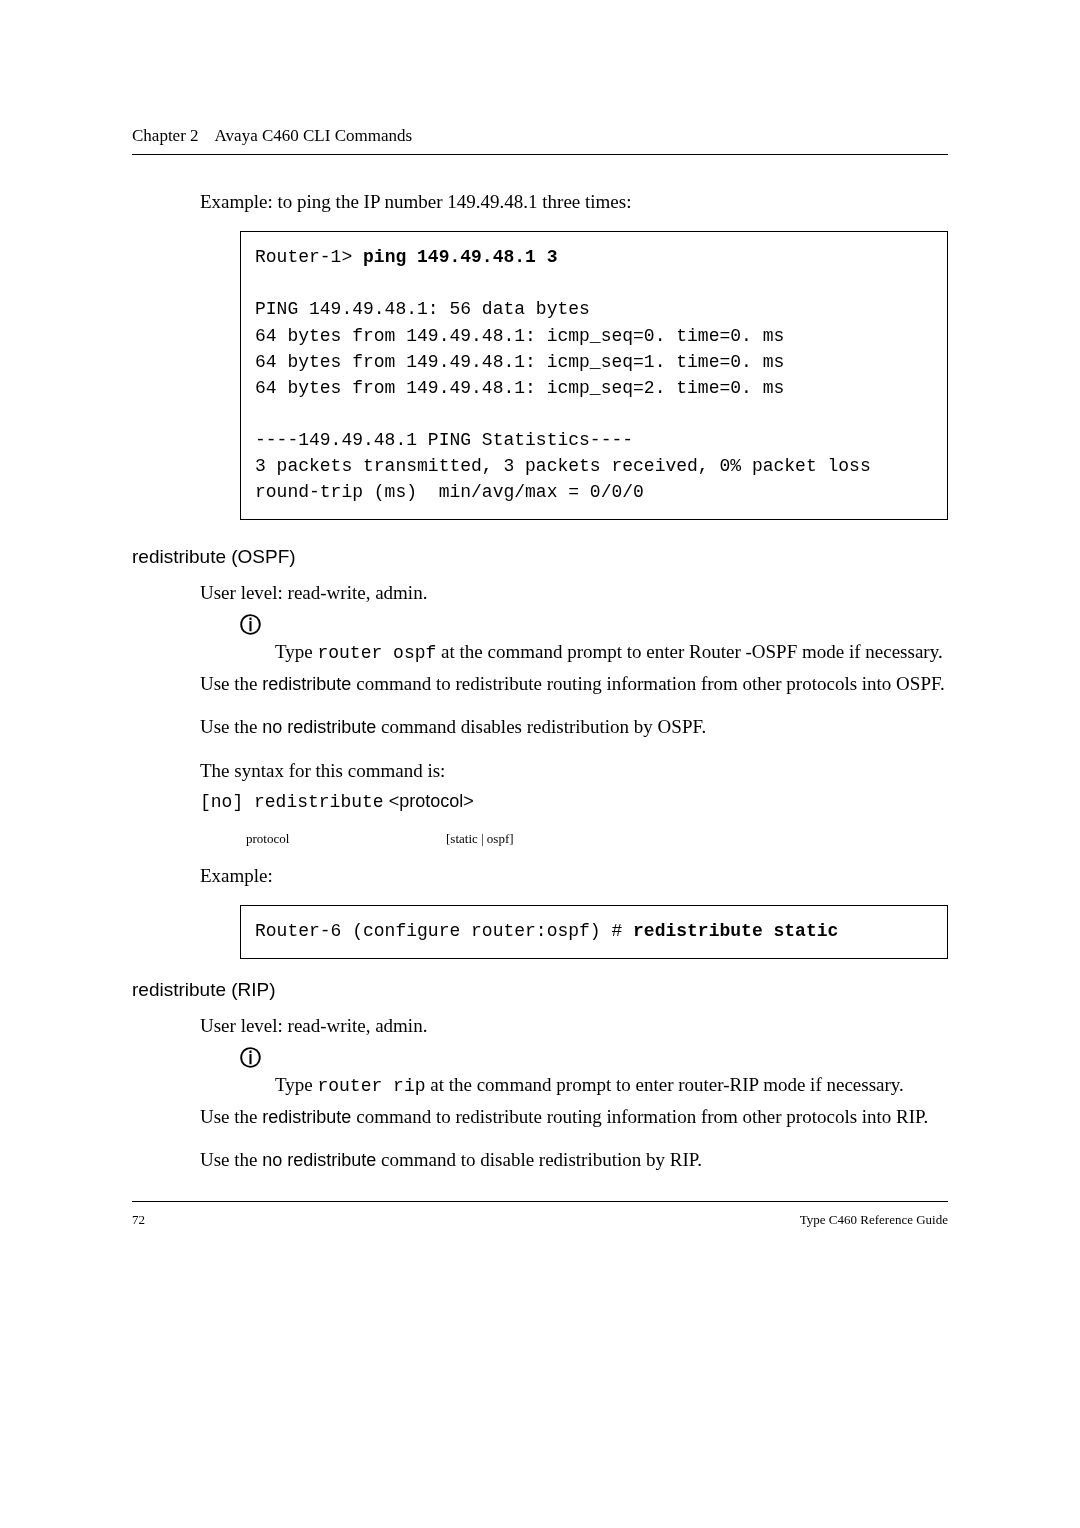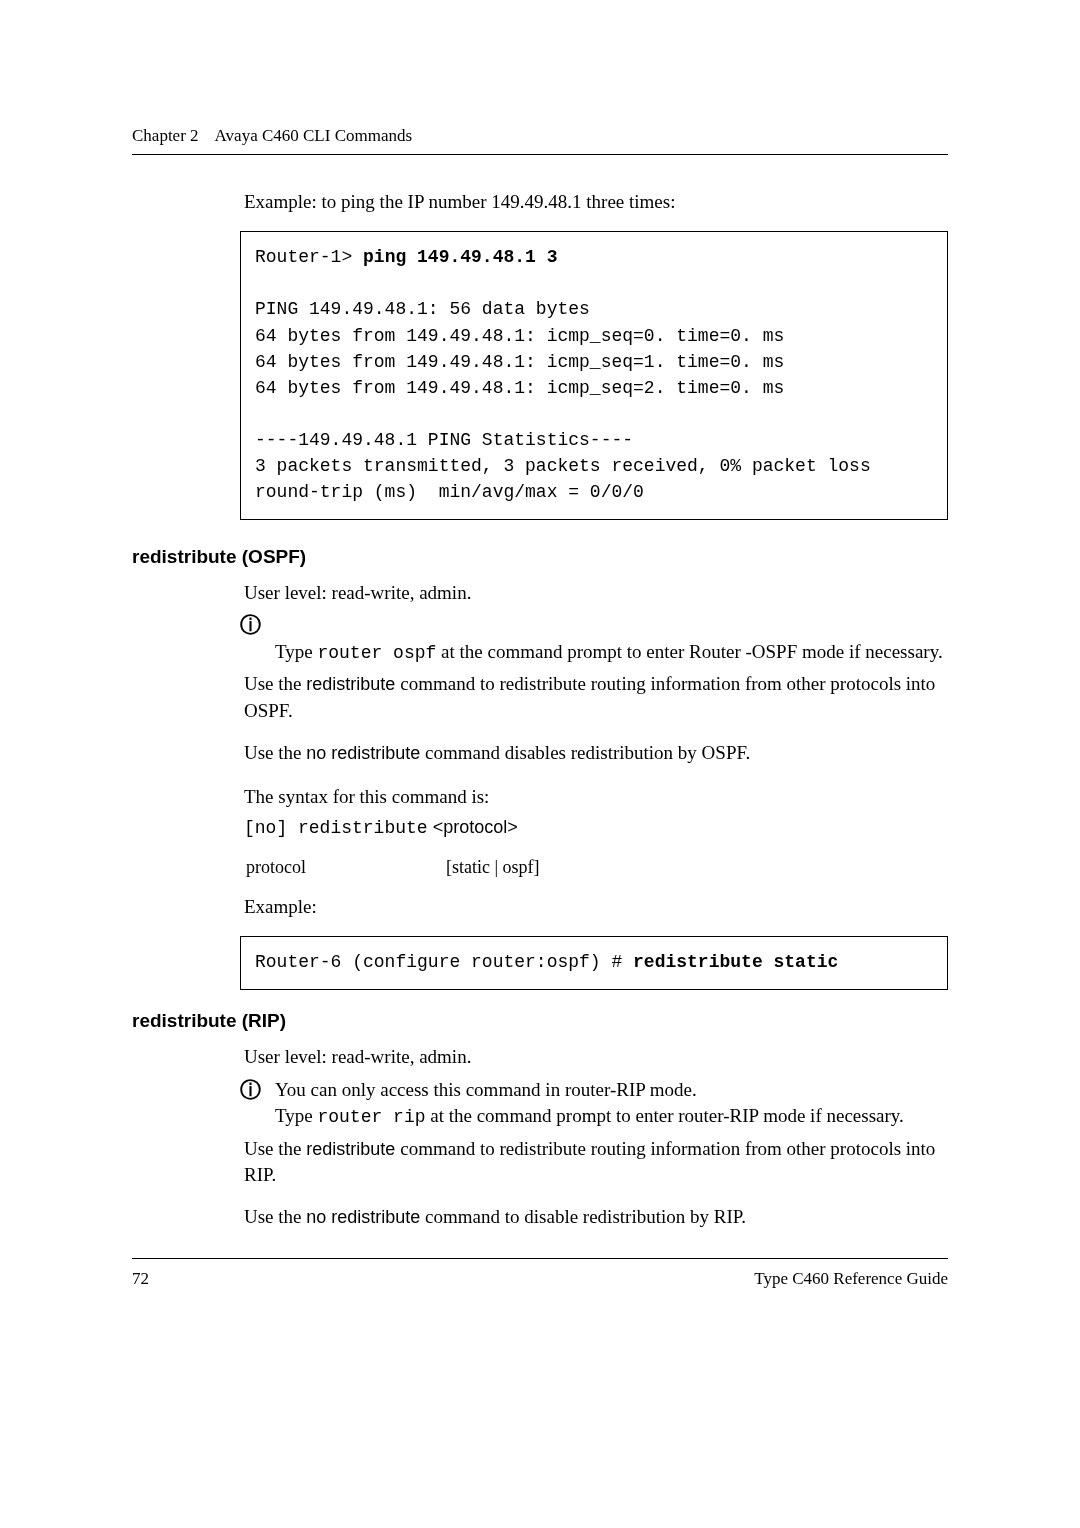--- a/index.html
+++ b/index.html
@@ -1,32 +1,32 @@
 <!DOCTYPE html>
 <html><head>
 <meta charset="utf-8">
 <style>
 body{margin:0;background:#fff;font-family:"Palatino Linotype","Book Antiqua",Palatino,serif;color:#000;width:1080px;height:1528px;position:relative;box-sizing:border-box;padding:126px 132px 60px 132px}
 .header-row{display:flex;gap:16px;font-size:17px;margin-bottom:8px}
 .hr-line{border:none;border-top:1.4px solid #000;margin:0 0 34px 0}
 .hr-line-bottom{border:none;border-top:1.4px solid #000;margin:28px 0 10px 0}
 .para{font-size:19px;line-height:1.38;margin:0 0 16px 0}
-.indent{margin-left:112px}
+.indent{margin-left:68px}
 .codebox{border:1px solid #000;margin:6px 0 26px 108px;padding:12px 0 14px 14px;font-family:"Courier New",Courier,monospace;font-size:18px;line-height:1.45;white-space:pre}
 .codebox .bold{font-weight:bold}
-.section-title{font-family:Arial,Helvetica,sans-serif;font-weight:bold;font-size:19px;margin:10px 0 12px 0}
+.section-title{font-family:Arial,Helvetica,sans-serif;font-weight:normal;font-size:19px;margin:10px 0 12px 0}
 .italic{}
 .mono{font-family:Liberation Sans, sans-serif;font-size:18px}
 .mono-bold{font-family:"Courier New",Courier,monospace;font-weight:normal;font-size:18px}
 .info-row{display:flex;align-items:flex-start;margin-left:108px;font-size:19px;line-height:1.38;margin-bottom:4px}
 .info-icon{font-family:Georgia,serif;font-weight:bold;font-size:21px;margin-right:14px;flex-shrink:0;line-height:1.25}
 .info-body{flex:1}
-.param-row{display:flex;margin:10px 0 16px 114px;font-size:18px}
+.param-row{display:flex;margin:10px 0 16px 114px;font-size:13px}
 .param-left{width:200px}
-.footer-row{display:flex;justify-content:space-between;font-size:17px}
+.footer-row{display:flex;justify-content:space-between;font-size:13px}
 .codebox.small{margin-bottom:20px}
 </style>
 </head>
 <body>
 
 <div class="header-row">
   <span>Chapter 2</span>
   <span>Avaya C460 CLI Commands</span>
 </div>
 <hr class="hr-line">
@@ -70,21 +70,21 @@
 <p class="para indent">Example:</p>
 
 <div class="codebox small"><span>Router-6 (configure router:ospf) # </span><span class="bold">redistribute static</span></div>
 
 <div class="section-title">redistribute (RIP)</div>
 <p class="para indent italic" style="margin-bottom:6px">User level: read-write, admin.</p>
 
 <div class="info-row">
   <span class="info-icon">ⓘ</span>
   <div class="info-body">
-    <span>You can only access this command in router-RIP  mode.</span><br>
+    <br>
     <span>Type </span><span class="mono-bold">router rip</span><span> at the command prompt to enter router-RIP mode if necessary.</span>
   </div>
 </div>
 
 <p class="para indent" style="margin-top:6px"><span>Use the </span><span class="mono"> redistribute </span><span> command to redistribute routing information from other protocols into RIP.</span></p>
 
 <p class="para indent"><span>Use the </span><span class="mono"> no redistribute</span><span> command to disable redistribution by RIP.</span></p>
 
 <hr class="hr-line-bottom">
 <div class="footer-row">

